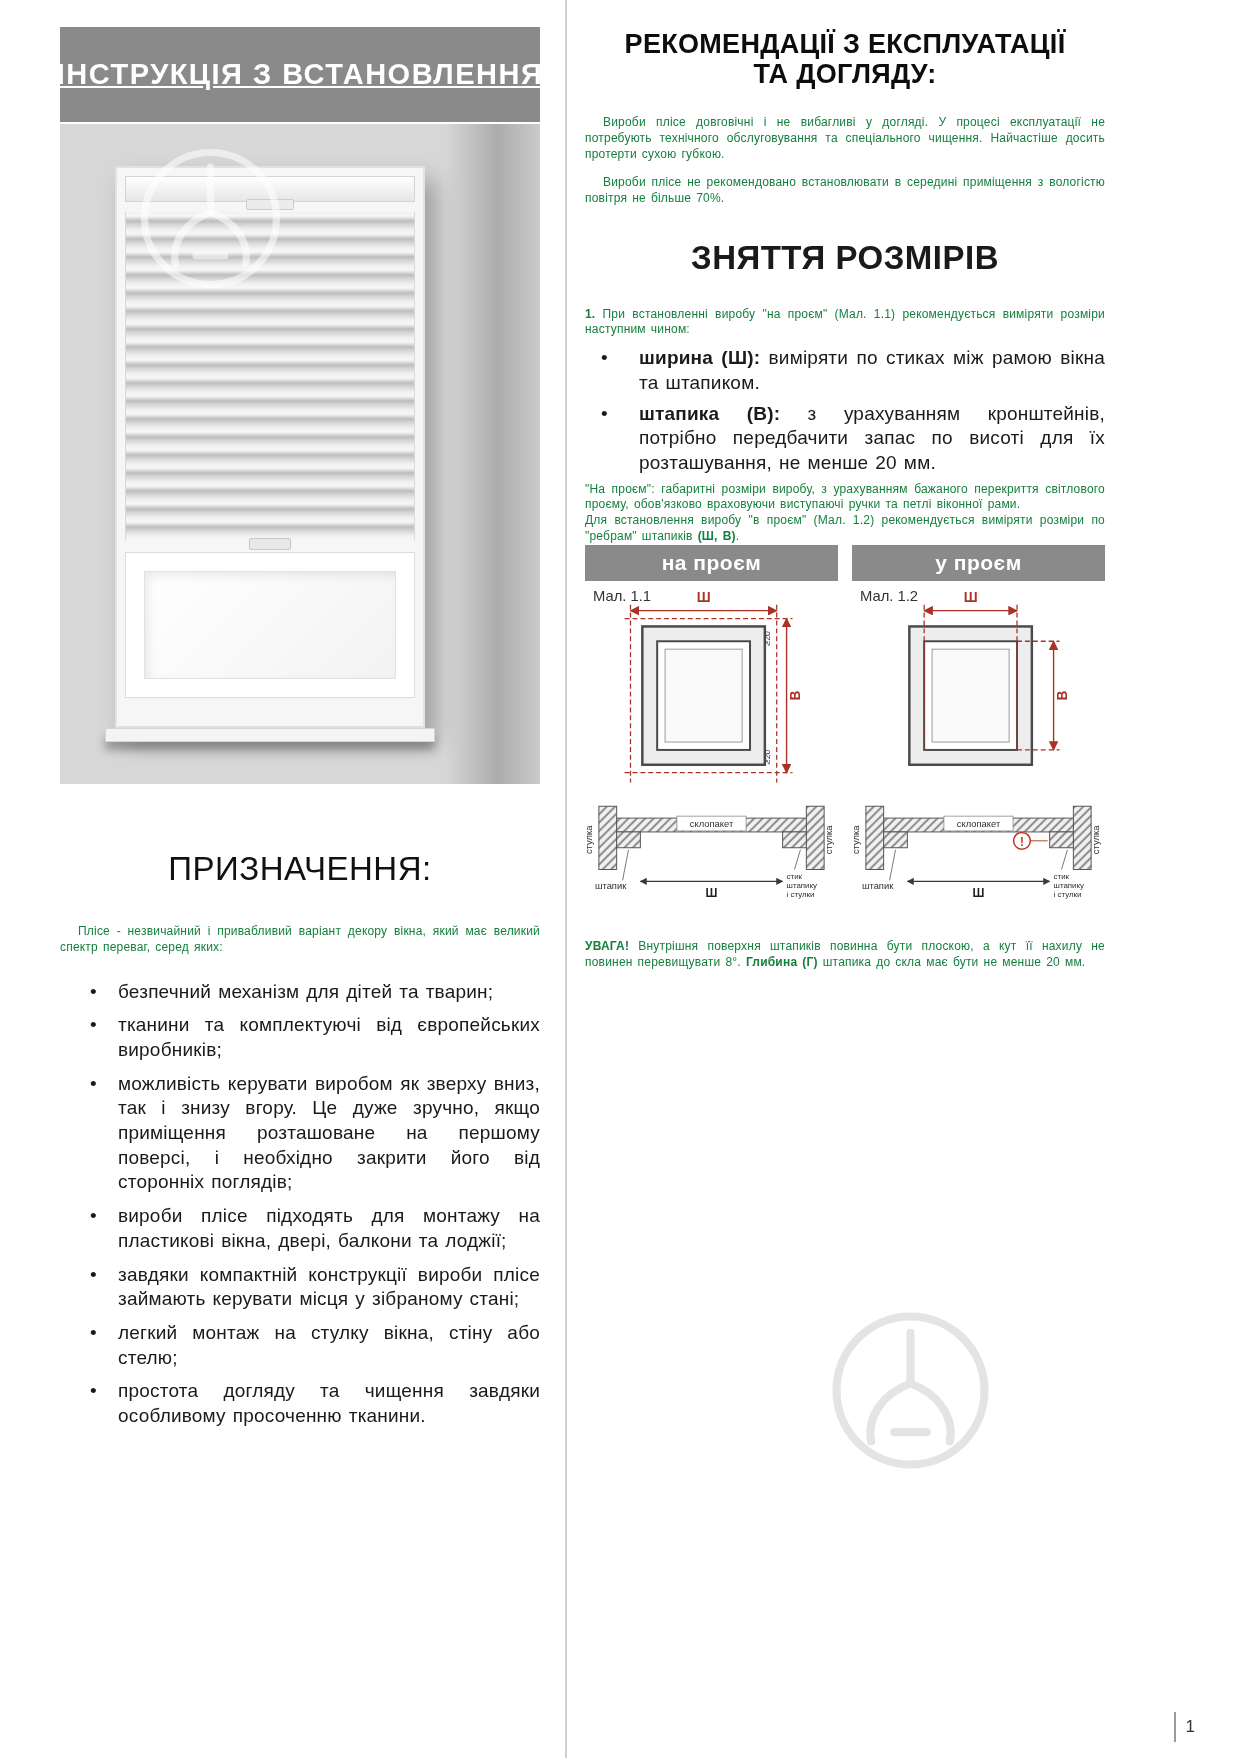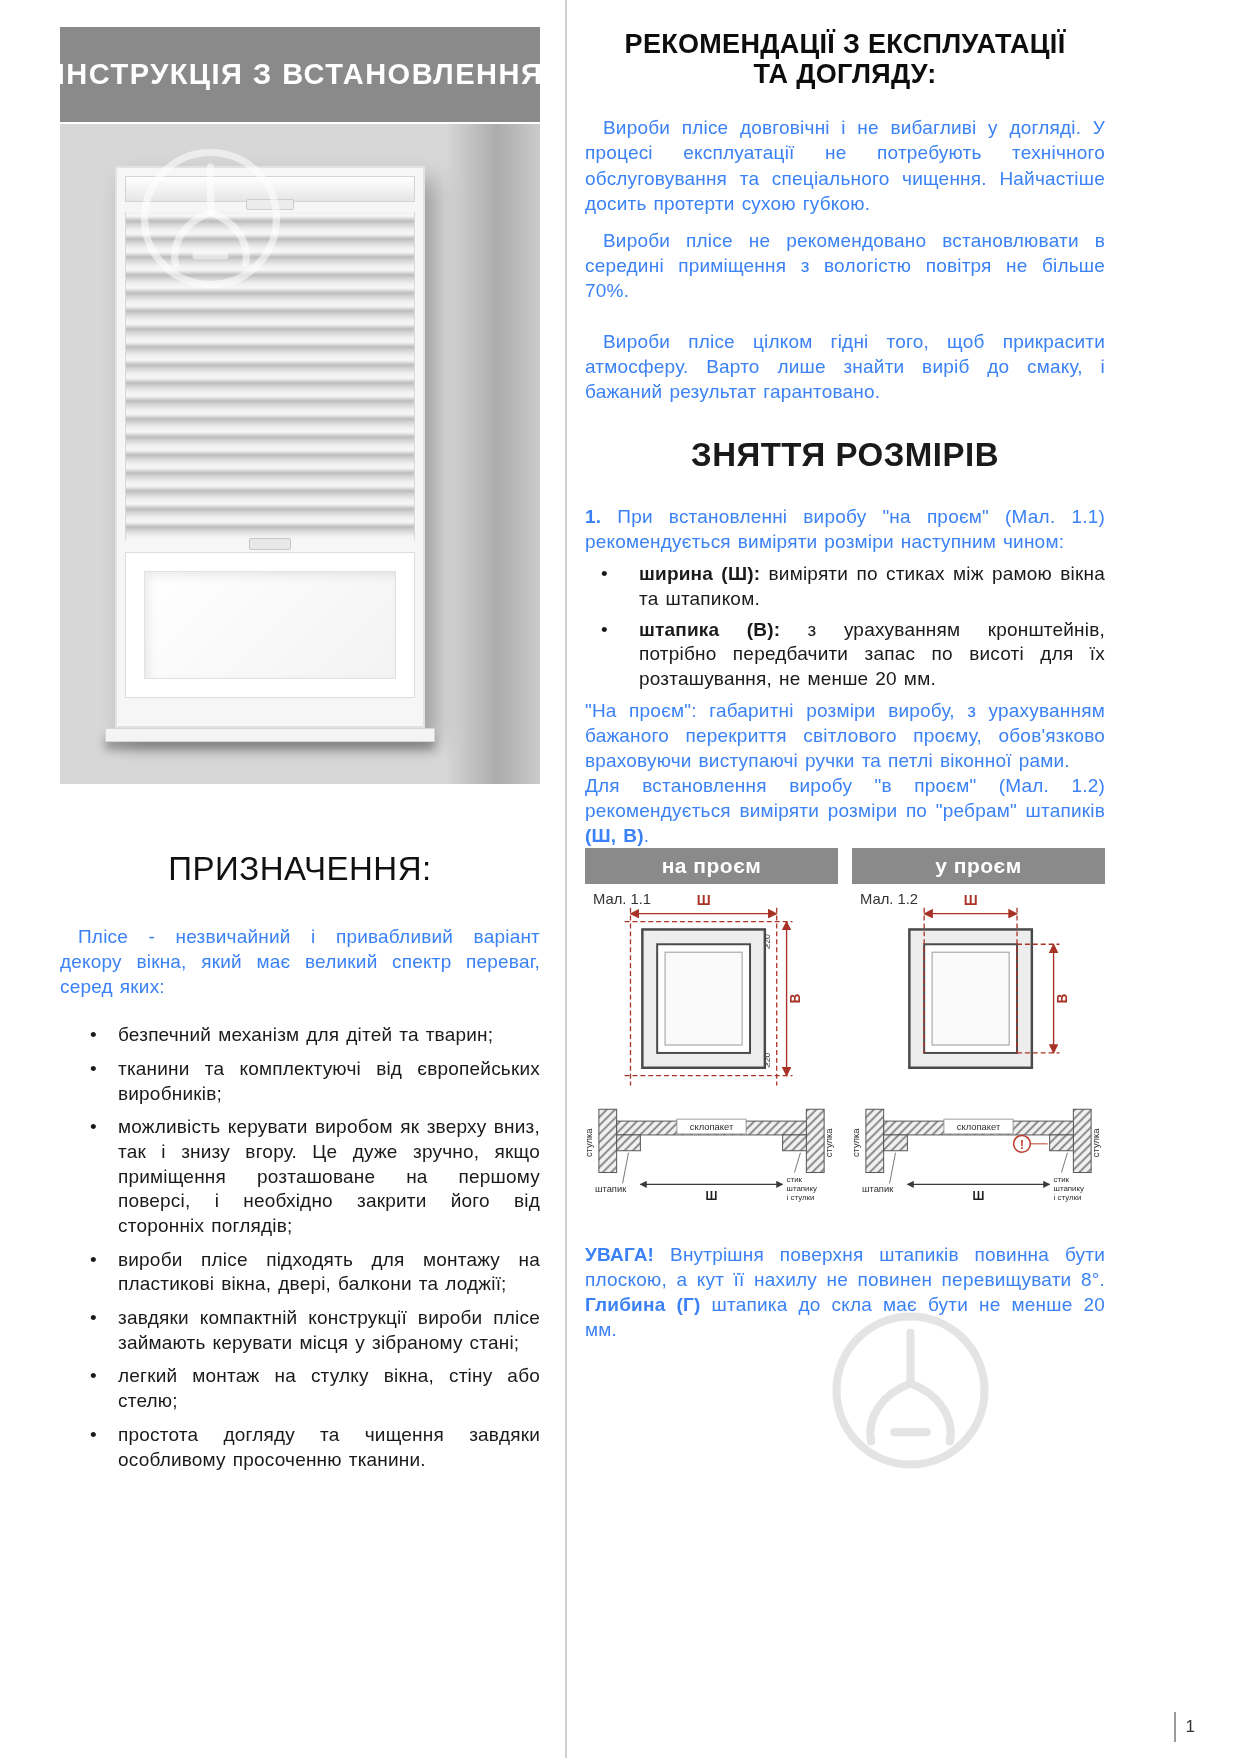--- a/index.html
+++ b/index.html
@@ -6,21 +6,21 @@
   html,body { background:#ffffff; }
   body { font-family:"Liberation Sans", sans-serif; color:#1a1a1a; }
 
   .page { position:relative; width:1245px; height:1758px; background:#fff; overflow:hidden; }
 
   .divider { position:absolute; left:565px; top:0; width:2px; height:1758px; background:#cfcfcf; z-index:1; }
 
   
   .col-left { position:absolute; left:60px; top:27px; width:480px; z-index:1; }
 
-  .l-header { background:#8a8a8a; color:#fff; height:95px; display:flex; flex-direction:column; justify-content:center; align-items:center; }
+  .l-header { background:#8a8a8a; color:#fff; height:95px; display:flex; flex-direction:column; justify-content:center; align-items:center;text-decoration:underline; }
   .l-header-line { font-weight:700; font-size:29px; letter-spacing:1.5px; line-height:1.25; white-space:nowrap; }
 
   .illustration { position:relative; margin-top:2px; width:480px; height:660px; background:#d7d7d7; overflow:hidden; }
   .illustration .wall-shade { position:absolute; right:0; top:0; width:95px; height:100%;
       background:linear-gradient(90deg, rgba(0,0,0,0) 0%, rgba(0,0,0,0.20) 55%, rgba(0,0,0,0.06) 100%); }
   .window { position:absolute; left:55px; top:42px; width:310px; height:562px; background:#f6f6f6;
       box-shadow: 10px 14px 22px rgba(0,0,0,0.28), inset 0 0 0 2px #e2e2e2; }
   .cassette { position:absolute; left:10px; top:10px; right:10px; height:26px;
       background:linear-gradient(#ffffff,#e6e6e6); border:1px solid #d4d4d4; }
   .cassette-tab { position:absolute; left:50%; bottom:-9px; transform:translateX(-50%);
@@ -32,21 +32,21 @@
       width:42px; height:12px; background:#e8e8e8; border:1px solid #c8c8c8; border-radius:2px; }
   .sash { position:absolute; left:10px; top:386px; right:10px; bottom:30px; background:#ffffff;
       border:1px solid #dddddd; padding:18px; }
   .glass { width:100%; height:100%; background:linear-gradient(135deg,#ffffff 0%, #f3f3f3 100%);
       border:1px solid #e2e2e2; box-shadow: inset 4px 4px 10px rgba(0,0,0,0.08); }
   .sill { position:absolute; left:-10px; right:-10px; bottom:-14px; height:14px; background:#f4f4f4;
       border:1px solid #d6d6d6; box-shadow:0 8px 10px rgba(0,0,0,0.30); }
 
   .purpose-heading { margin-top:66px; text-align:center; font-size:33px; font-weight:400; letter-spacing:0.5px; color:#111; }
 
-  .body-text { font-size:19px; line-height:1.32; text-align:justify; letter-spacing:0.2px; word-spacing:1.5px; color:#3b82f6; }
+  .body-text { font-size:12px; line-height:1.32; text-align:justify; letter-spacing:0.2px; word-spacing:1.5px; color:#15803d; }
   .indent { text-indent:18px; }
 
   .bullets { list-style:none; margin-top:24px; }
   .bullets li { position:relative; padding-left:58px; margin-bottom:9px;
       font-size:19px; line-height:1.3; text-align:justify; letter-spacing:0.2px; word-spacing:1.5px; }
   .bullets li::before { content:"•"; position:absolute; left:30px; top:0; font-size:19px; }
 
   
   .col-right { position:absolute; left:585px; top:30px; width:520px; z-index:1; }
 
@@ -159,21 +159,20 @@
 
   <div class="col-right">
 
     <div class="r-heading-block">
       <div class="r-heading">РЕКОМЕНДАЦІЇ З ЕКСПЛУАТАЦІЇ</div>
       <div class="r-heading">ТА ДОГЛЯДУ:</div>
     </div>
 
     <p class="body-text indent">Вироби плісе довговічні і не вибагливі у догляді. У процесі експлуатації не потребують технічного обслуговування та спеціального чищення. Найчастіше досить протерти сухою губкою.</p>
     <p class="body-text indent mt12">Вироби плісе не рекомендовано встановлювати в середині приміщення з вологістю повітря не більше 70%.</p>
-    <p class="body-text indent mt26">Вироби плісе цілком гідні того, щоб прикрасити атмосферу. Варто лише знайти виріб до смаку, і бажаний результат гарантовано.</p>
 
     <h2 class="sizes-heading">ЗНЯТТЯ РОЗМІРІВ</h2>
 
     <p class="body-text"><span class="b">1.</span><span> При встановленні виробу "на проєм" (Мал. 1.1) рекомендується виміряти розміри наступним чином:</span></p>
 
     <ul class="r-bullets">
       <li><span class="b">ширина (Ш):</span><span> виміряти по стиках між рамою вікна та штапиком.</span></li>
       <li><span class="b">штапика (В):</span><span> з урахуванням кронштейнів, потрібно передбачити запас по висоті для їх розташування, не менше 20 мм.</span></li>
     </ul>
 

